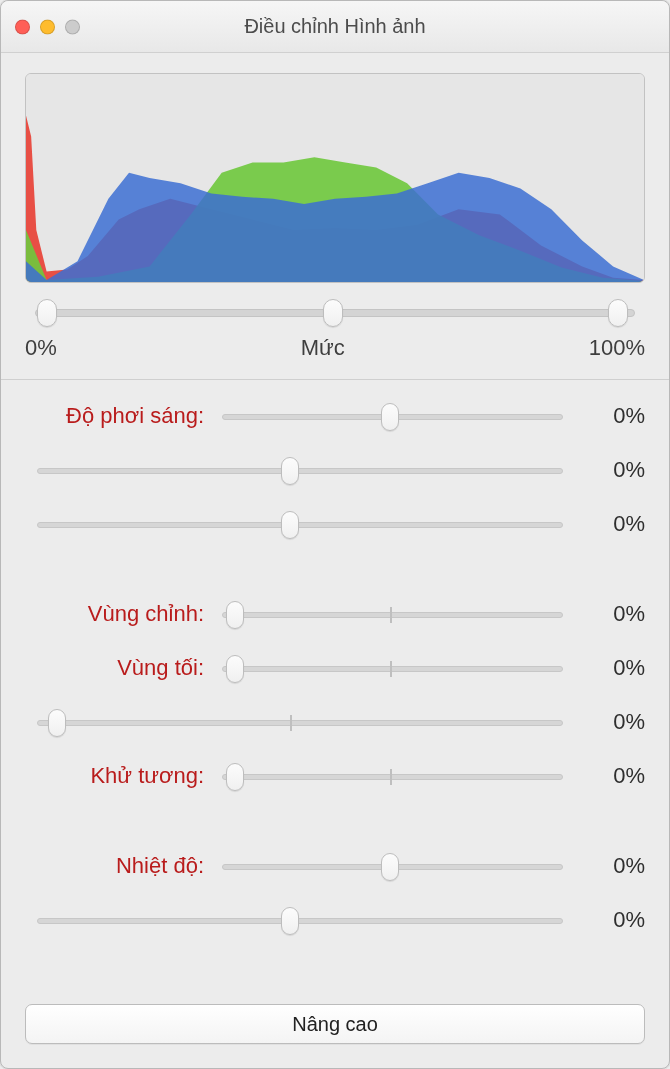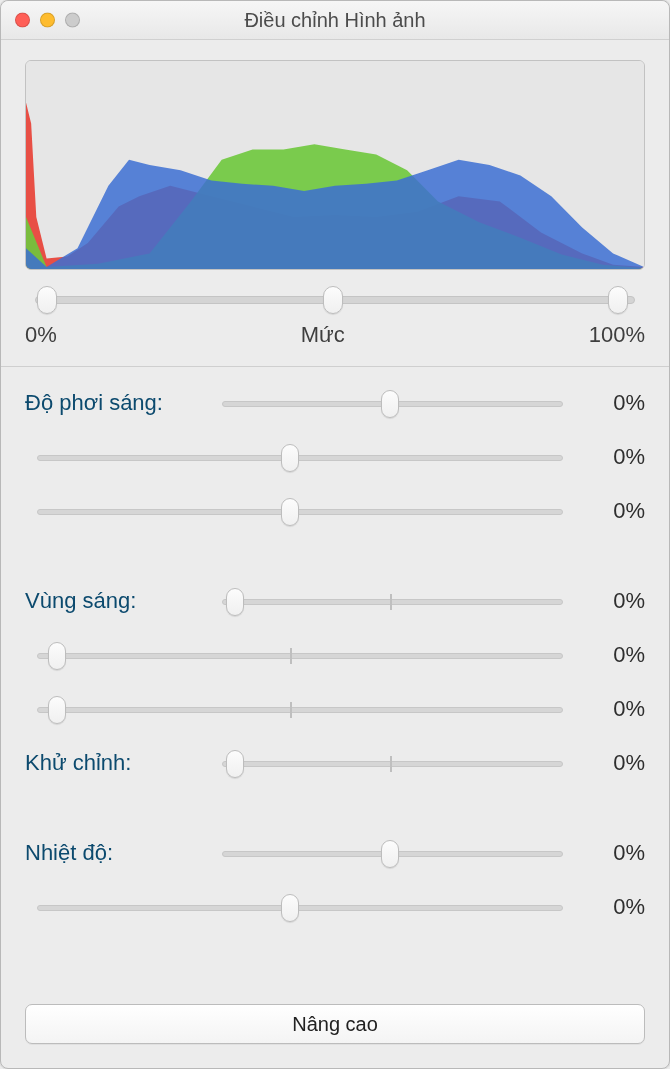--- a/index.html
+++ b/index.html
@@ -16,21 +16,21 @@
     width: 670px;
     height: 1069px;
     border: 1px solid #b8b8b8;
     border-radius: 8px;
     background: #ececec;
     display: flex;
     flex-direction: column;
     box-shadow: 0 0 0 1px rgba(0,0,0,0.05);
   }
   .titlebar {
-    height: 39px;
+    height: 52px;
     display: flex;
     align-items: center;
     position: relative;
     border-bottom: 1px solid #d0d0d0;
     background: linear-gradient(#f6f6f6, #e8e8e8);
     border-radius: 8px 8px 0 0;
   }
   .traffic {
     position: absolute;
     left: 14px;
@@ -110,23 +110,23 @@
 
   
   .rows { display: flex; flex-direction: column; gap: 18px; }
   .row {
     display: flex;
     align-items: center;
     height: 36px;
   }
   .row-label {
     width: 185px;
-    text-align: left;
+    text-align: right;
     font-size: 22px;
-    color: #0c4a6e;
+    color: #b91c1c;
     padding-right: 6px;
   }
   .row-slider {
     flex: 1;
     position: relative;
     height: 28px;
   }
   .row-track {
     position: absolute;
     left: 12px; right: 12px; top: 12px;
@@ -242,46 +242,47 @@
         <div class="row">
           <div class="row-slider">
             <div class="row-track"></div>
             <div class="row-tick" style="left: calc(46% + 12px);"></div>
             <div class="row-thumb" style="left: calc(46% + 12px);"></div>
           </div>
           <div class="row-value">0%</div>
         </div>
         <div class="spacer"></div>
         <div class="row">
-          <div class="row-label">Vùng sáng:</div>
+          <div class="row-label">Vùng chỉnh:</div>
           <div class="row-slider">
             <div class="row-track"></div>
             <div class="row-tick" style="left: calc(46% + 12px);"></div>
             <div class="row-thumb" style="left: calc(3.68% + 12px);"></div>
           </div>
           <div class="row-value">0%</div>
         </div>
         <div class="row">
+          <div class="row-label">Vùng tối:</div>
           <div class="row-slider">
             <div class="row-track"></div>
             <div class="row-tick" style="left: calc(46% + 12px);"></div>
             <div class="row-thumb" style="left: calc(3.68% + 12px);"></div>
           </div>
           <div class="row-value">0%</div>
         </div>
         <div class="row">
           <div class="row-slider">
             <div class="row-track"></div>
             <div class="row-tick" style="left: calc(46% + 12px);"></div>
             <div class="row-thumb" style="left: calc(3.68% + 12px);"></div>
           </div>
           <div class="row-value">0%</div>
         </div>
         <div class="row">
-          <div class="row-label">Khử chỉnh:</div>
+          <div class="row-label">Khử tương:</div>
           <div class="row-slider">
             <div class="row-track"></div>
             <div class="row-tick" style="left: calc(46% + 12px);"></div>
             <div class="row-thumb" style="left: calc(3.68% + 12px);"></div>
           </div>
           <div class="row-value">0%</div>
         </div>
         <div class="spacer"></div>
         <div class="row">
           <div class="row-label">Nhiệt độ:</div>

